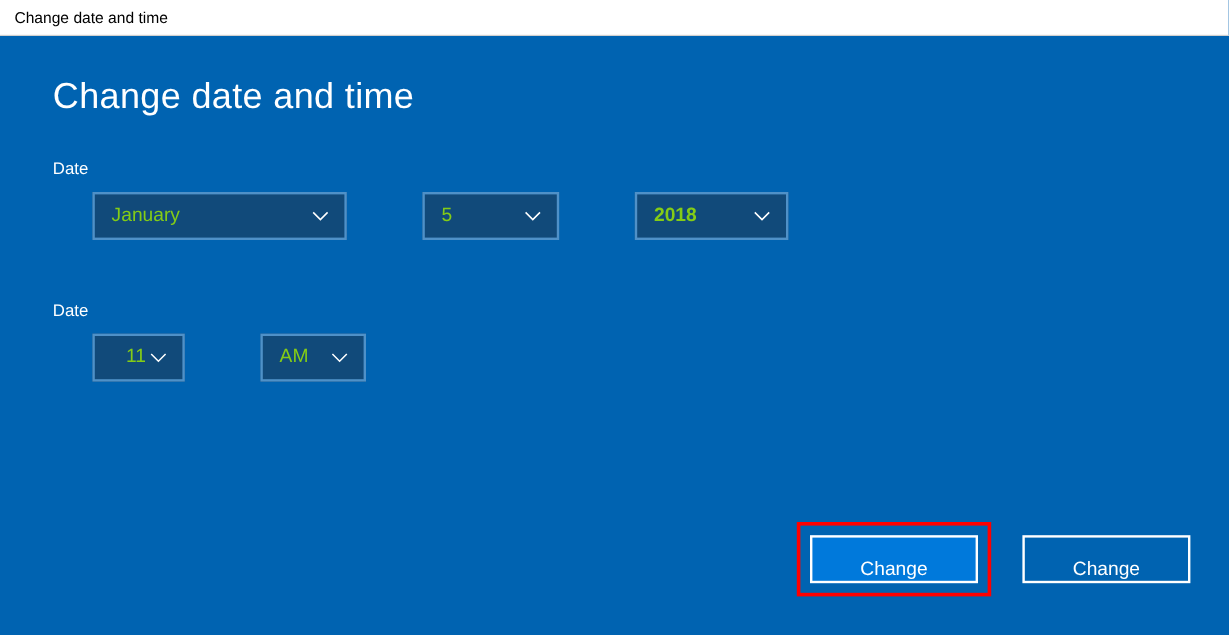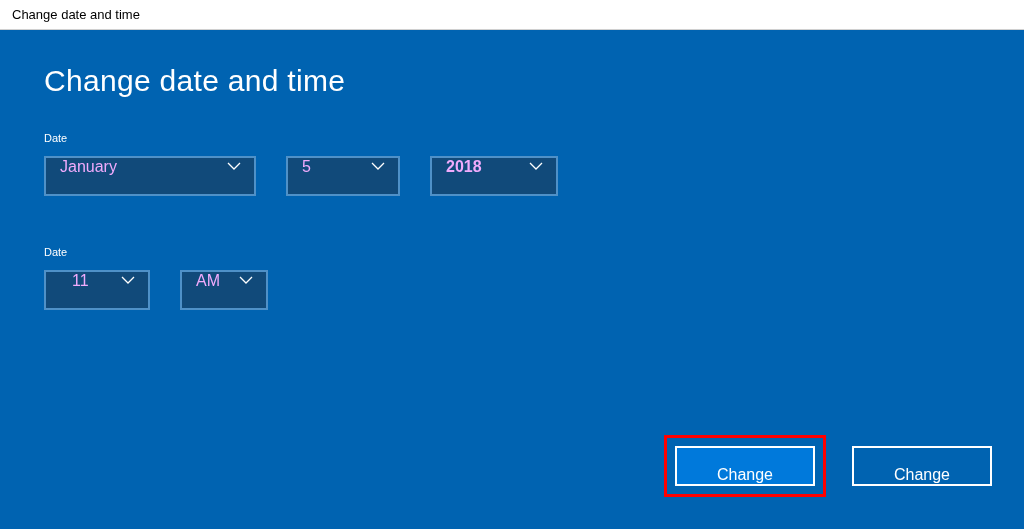--- a/index.html
+++ b/index.html
@@ -33,46 +33,47 @@
       position: relative;
       color: #ffffff;
     }
     .heading {
       font-size: 30px;
       font-weight: 300;
       margin-bottom: 34px;
       letter-spacing: 0.3px;
     }
     .section-label {
-      font-size: 11px;
+      font-size: 14px;
       font-weight: 400;
       margin-bottom: 12px;
     }
     .row {
       display: flex;
       gap: 30px;
       margin-bottom: 50px;
     }
     .dropdown {
       background: #114a7a;
       border: 2px solid #4f91c8;
       height: 40px;
       display: flex;
-      align-items: flex-start;
+      align-items: center;
       justify-content: space-between;
       padding: 0 12px 0 14px;
-      color: #f0abfc;
+      color: #84cc16;
       font-size: 16px;
       cursor: pointer;
       user-select: none;
+      margin-left: 33px;
     }
     .dropdown-month { width: 212px; }
     .dropdown-day { width: 114px; }
     .dropdown-year { width: 128px; font-weight: bold; }
-    .dropdown-hour { width: 106px; padding-left: 26px; }
+    .dropdown-hour { width: 77px; padding-left: 26px; }
     .dropdown-minute { width: 98px; }
     .dropdown-ampm { width: 88px; }
     .chevron {
       width: 16px;
       height: 16px;
       flex-shrink: 0;
     }
     .chevron svg {
       width: 100%;
       height: 100%;

